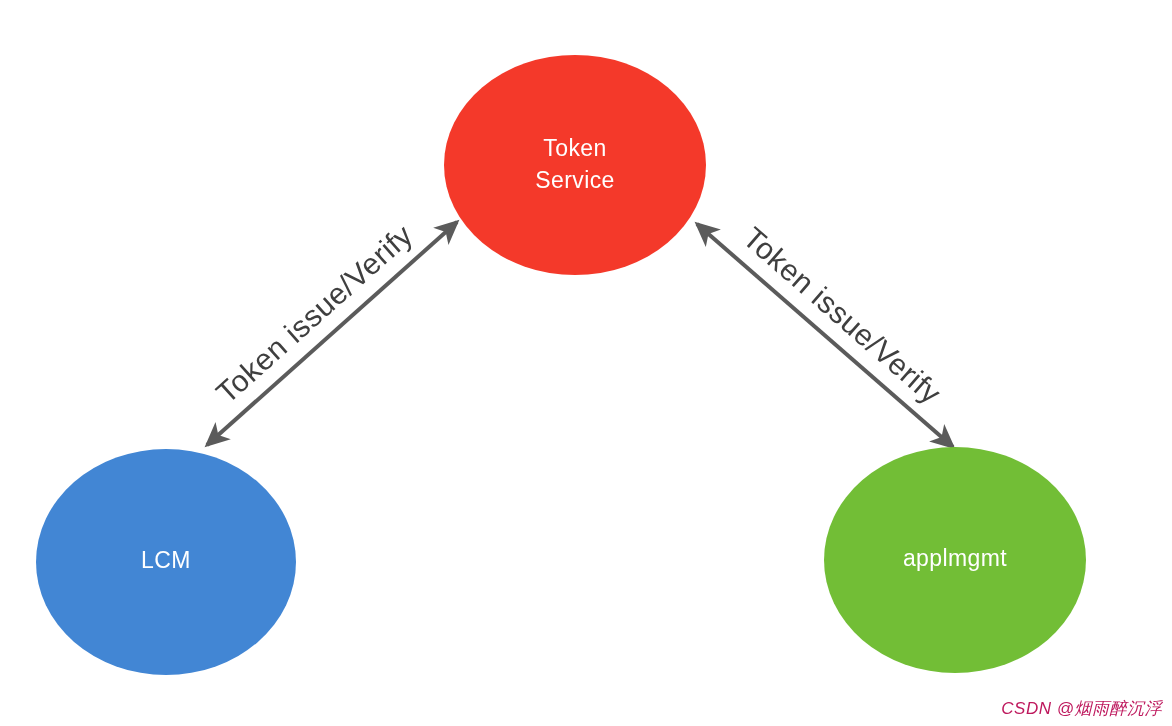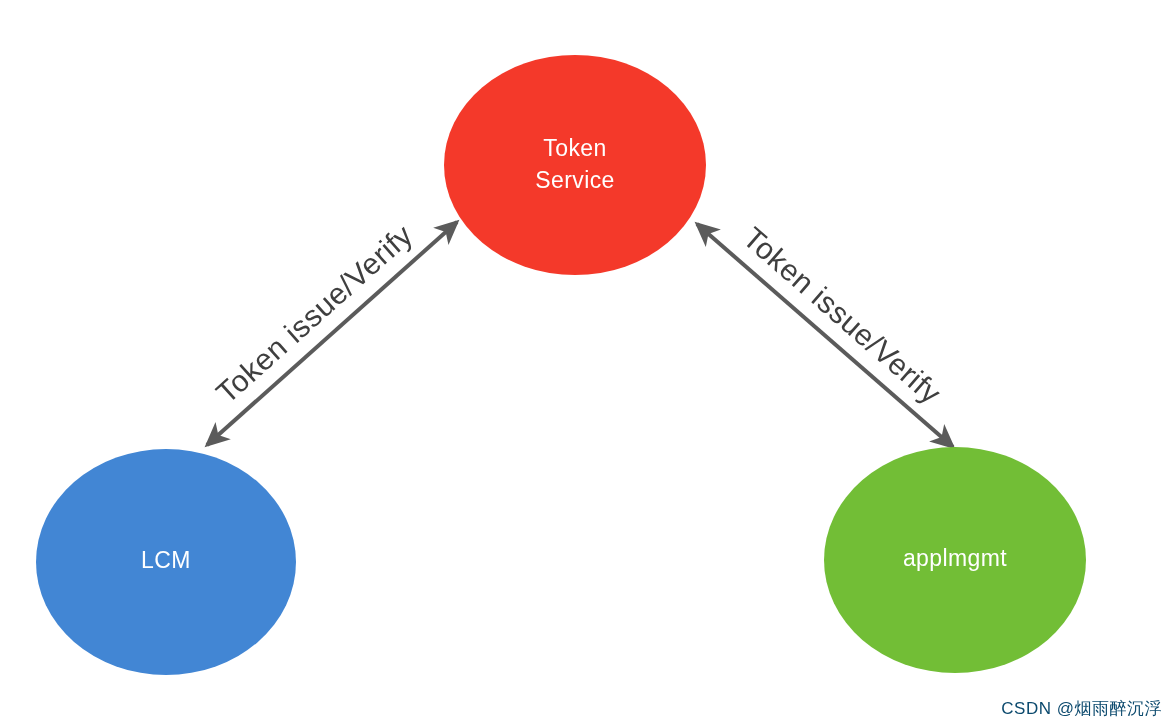--- a/index.html
+++ b/index.html
@@ -96,14 +96,14 @@
       <ellipse id="node1-shape" cx="166" cy="562" rx="130" ry="113" fill="#4286d4"></ellipse>
       <text id="node1-l1" class="node-label" x="166" y="562" fill="#eaf6ff">LCM</text>
     </g>
 
     <g>
       <ellipse id="node2-shape" cx="955" cy="560" rx="131" ry="113" fill="#72be36"></ellipse>
       <text id="node2-l1" class="node-label" x="955" y="560" fill="#f2fbe8">applmgmt</text>
     </g>
   </svg>
 
-  <div class="watermark" style="color: #0c4a6e;">CSDN @烟雨醉沉浮</div>
+  <div class="watermark" style="color: #be185d; font-style: italic;">CSDN @烟雨醉沉浮</div>
 </div>
 
 </body></html>

